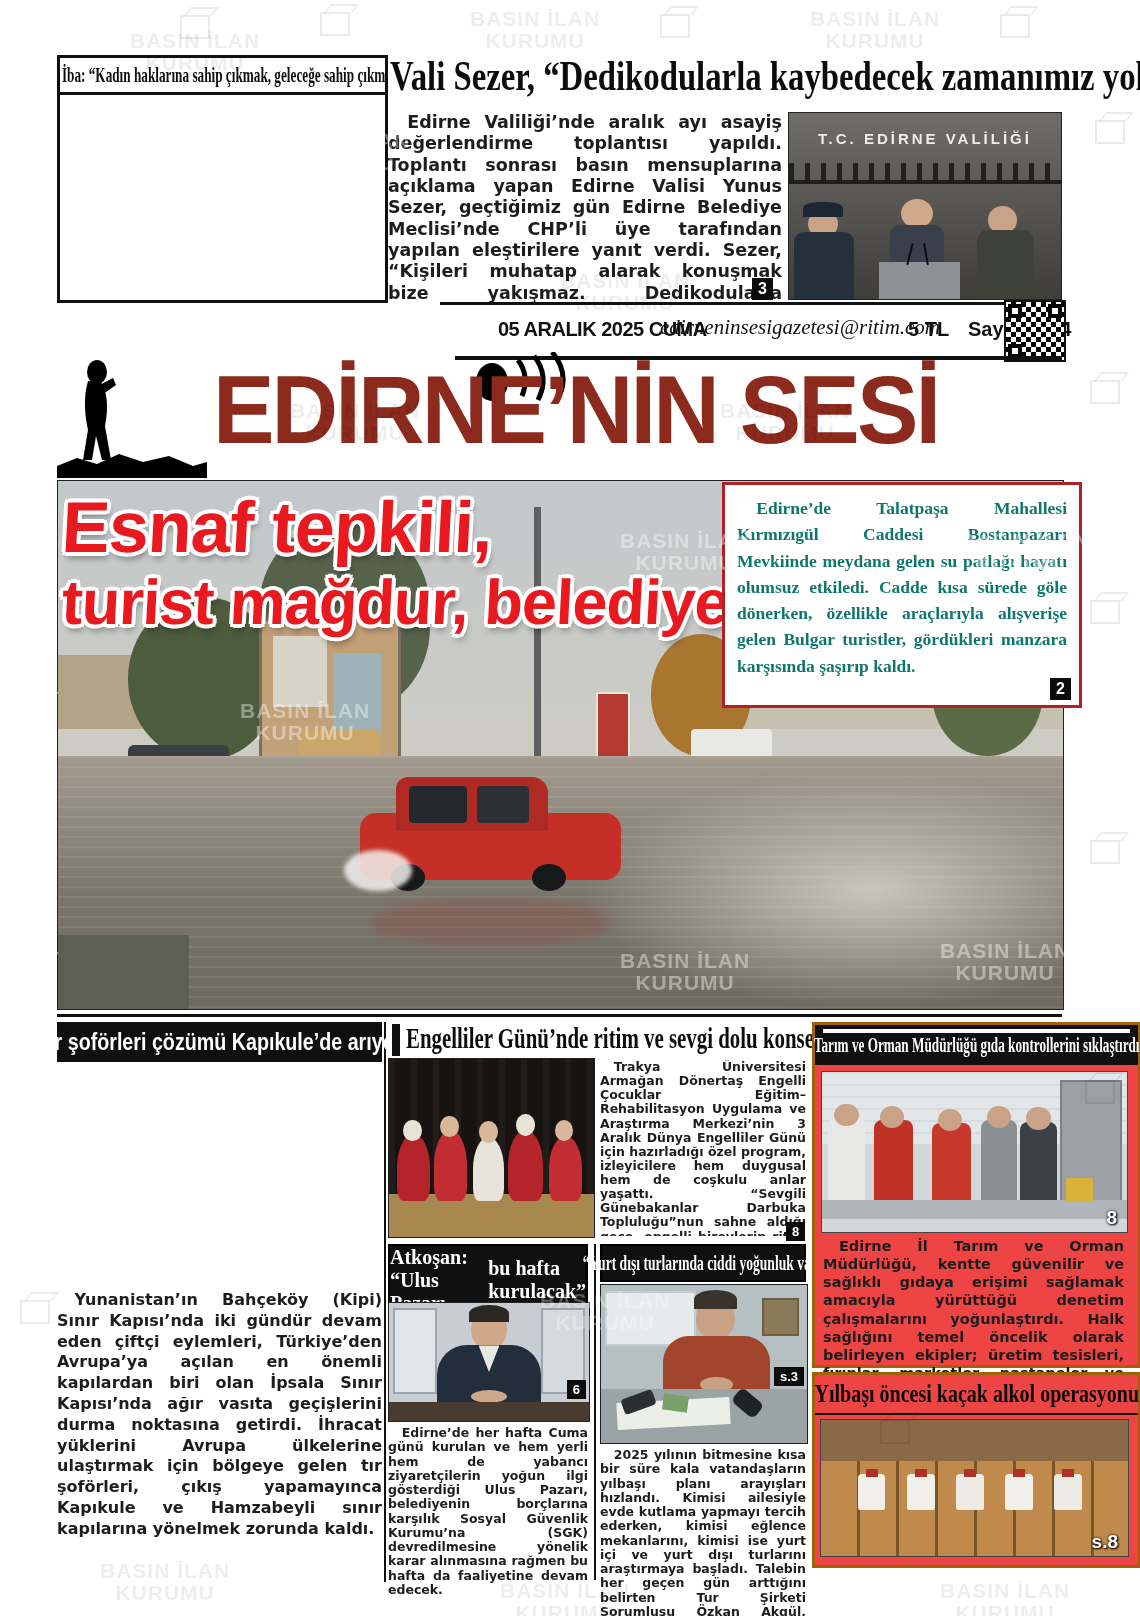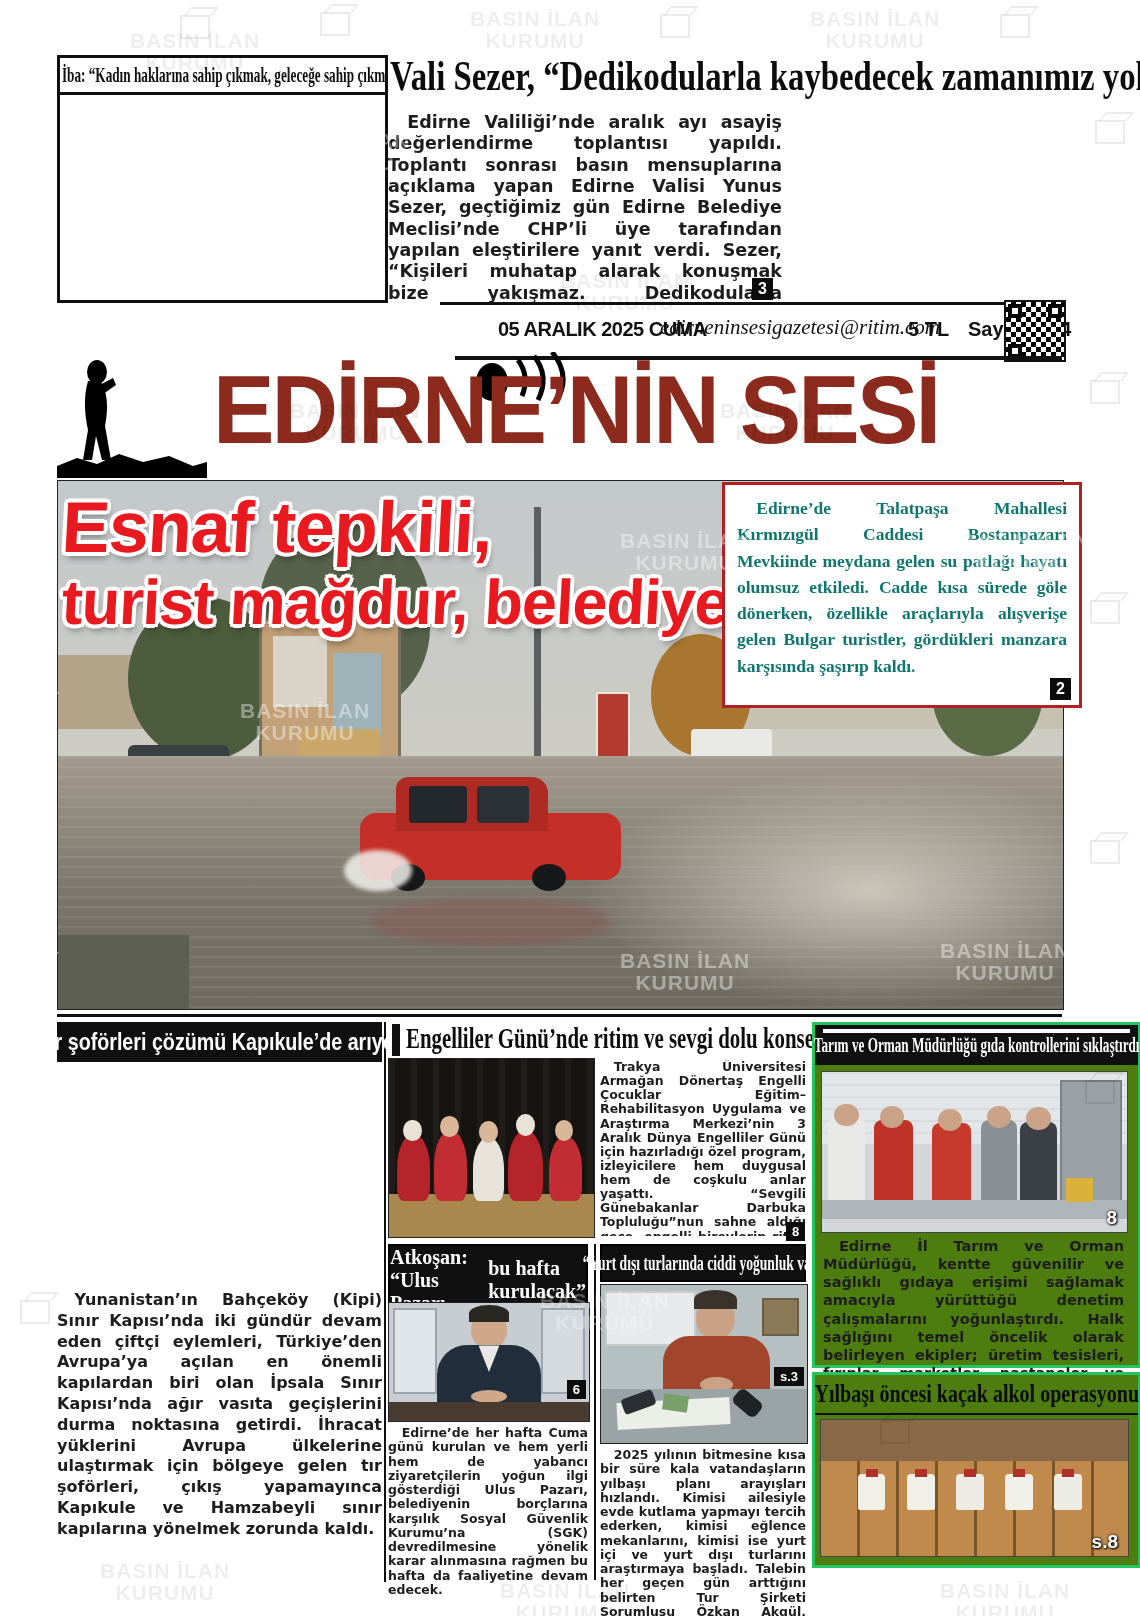--- a/index.html
+++ b/index.html
@@ -24,37 +24,52 @@
       letter-spacing:1px;pointer-events:none;z-index:40;}
   .wm span{display:block;}
   .wm.on-white{color:rgba(0,0,0,0.07);}
   .wm.on-photo{color:rgba(255,255,255,0.40);}
   .cube{position:absolute;width:26px;height:20px;border:2px solid;z-index:40;pointer-events:none;}
   .cube::before{content:"";position:absolute;left:2px;top:-10px;width:24px;height:7px;
       border:2px solid;border-bottom:none;transform:skewX(-38deg);transform-origin:bottom left;}
   .cube.on-white{border-color:rgba(0,0,0,0.08);} .cube.on-white::before{border-color:rgba(0,0,0,0.08);}
   .cube.on-photo{border-color:rgba(255,255,255,0.40);} .cube.on-photo::before{border-color:rgba(255,255,255,0.40);}
   .rule{position:absolute;background:#101010;}
-  .boxed{position:absolute;border:3px solid #22c55e;background:#4d7c0f;}
+  .boxed{position:absolute;border:3px solid #a16207;background:#ef4444;}
 </style>
 </head>
 <body>
 
 <div class="page">
 
   <div class="abs" style="left:57px;top:55px;width:325px;height:242px;border:3px solid #101010;">
     <div style="height:34px;border-bottom:3px solid #101010;overflow:hidden;">
       <div class="serif condense" style="font-weight:700;font-size:21px;padding:5px 3px 0 3px;transform:scaleX(0.63);">İba: “Kadın haklarına sahip çıkmak, geleceğe sahip çıkmaktır”</div>
     </div>
   </div>
 
   <div class="serif condense" style="position:absolute;left:390px;top:52px;font-weight:700;font-size:42px;transform:scaleX(0.78);color:#0d0d0d;">Vali Sezer, “Dedikodularla kaybedecek zamanımız yok”</div>
   <div class="bodytext indent abs" style="left:388px;top:112px;width:394px;height:192px;font-size:17.5px;line-height:1.22;overflow:hidden;">Edirne Valiliği’nde aralık ayı asayiş değerlendirme toplantısı yapıldı. Toplantı sonrası basın mensuplarına açıklama yapan Edirne Valisi Yunus Sezer, geçtiğimiz gün Edirne Belediye Meclisi’nde CHP’li üye tarafından yapılan eleştirilere yanıt verdi. Sezer, “Kişileri muhatap alarak konuşmak bize yakışmaz. Dedikodularla kaybedecek zamanımız yok. Kentin çözüm bekleyen problemleri var.” Dedi.</div>
   <div class="badge" style="left:752px;top:278px;">3</div>
 
+  <div class="ph" style="left:788px;top:112px;width:272px;height:186px;background:linear-gradient(#6e6d69,#3e3d3a);">
+    <div class="s" style="left:0;top:9%;width:100%;text-align:center;color:#efece4;font-weight:700;font-size:15px;letter-spacing:3px;">T.C. EDİRNE VALİLİĞİ</div>
+    <div class="s" style="left:0;top:36%;width:100%;height:4px;background:#201e1b;"></div>
+    <div class="s" style="left:0;top:27%;width:100%;height:9%;background:repeating-linear-gradient(90deg,#23211e 0 5px,transparent 5px 16px);"></div>
+    <div class="s" style="left:7%;top:52%;width:11%;height:15%;background:#c9a287;border-radius:50%;"></div>
+    <div class="s" style="left:5%;top:48%;width:15%;height:8%;background:#1d2733;border-radius:40% 40% 0 0;"></div>
+    <div class="s" style="left:2%;top:64%;width:22%;height:36%;background:#27303d;border-radius:10px 10px 0 0;"></div>
+    <div class="s" style="left:41%;top:46%;width:12%;height:16%;background:#cfa98a;border-radius:50%;"></div>
+    <div class="s" style="left:37%;top:60%;width:20%;height:30%;background:#39404b;border-radius:10px 10px 0 0;"></div>
+    <div class="s" style="left:33%;top:80%;width:30%;height:20%;background:#8d9095;"></div>
+    <div class="s" style="left:44%;top:70%;width:2px;height:12%;background:#0d0d0d;transform:rotate(14deg);"></div>
+    <div class="s" style="left:50%;top:70%;width:2px;height:12%;background:#0d0d0d;transform:rotate(-10deg);"></div>
+    <div class="s" style="left:73%;top:50%;width:11%;height:15%;background:#c9a287;border-radius:50%;"></div>
+    <div class="s" style="left:69%;top:63%;width:21%;height:37%;background:#3e4238;border-radius:10px 10px 0 0;"></div>
+  </div>
 
   <div class="rule" style="left:440px;top:302px;width:622px;height:3px;"></div>
   <div class="abs" style="left:498px;top:318px;font-weight:700;font-size:20px;letter-spacing:-0.5px;">05 ARALIK 2025 CUMA</div>
   <div class="abs serif" style="left:660px;top:315px;font-style:italic;font-size:21px;">edirneninsesigazetesi@ritim.com</div>
   <div class="abs" style="left:908px;top:318px;font-weight:700;font-size:20px;">5 TL</div>
   <div class="abs" style="left:968px;top:318px;font-weight:700;font-size:20px;">Sayı : 4164</div>
   <div class="abs" style="left:1004px;top:300px;width:58px;height:58px;border:2px solid #111;
         background:repeating-conic-gradient(#000 0% 25%, #fff 0% 50%) 0 0/10px 10px;">
     <div class="s" style="left:2px;top:2px;width:14px;height:14px;background:#fff;border:4px solid #000;box-sizing:border-box;"></div>
     <div class="s" style="right:2px;top:2px;width:14px;height:14px;background:#fff;border:4px solid #000;box-sizing:border-box;"></div>

